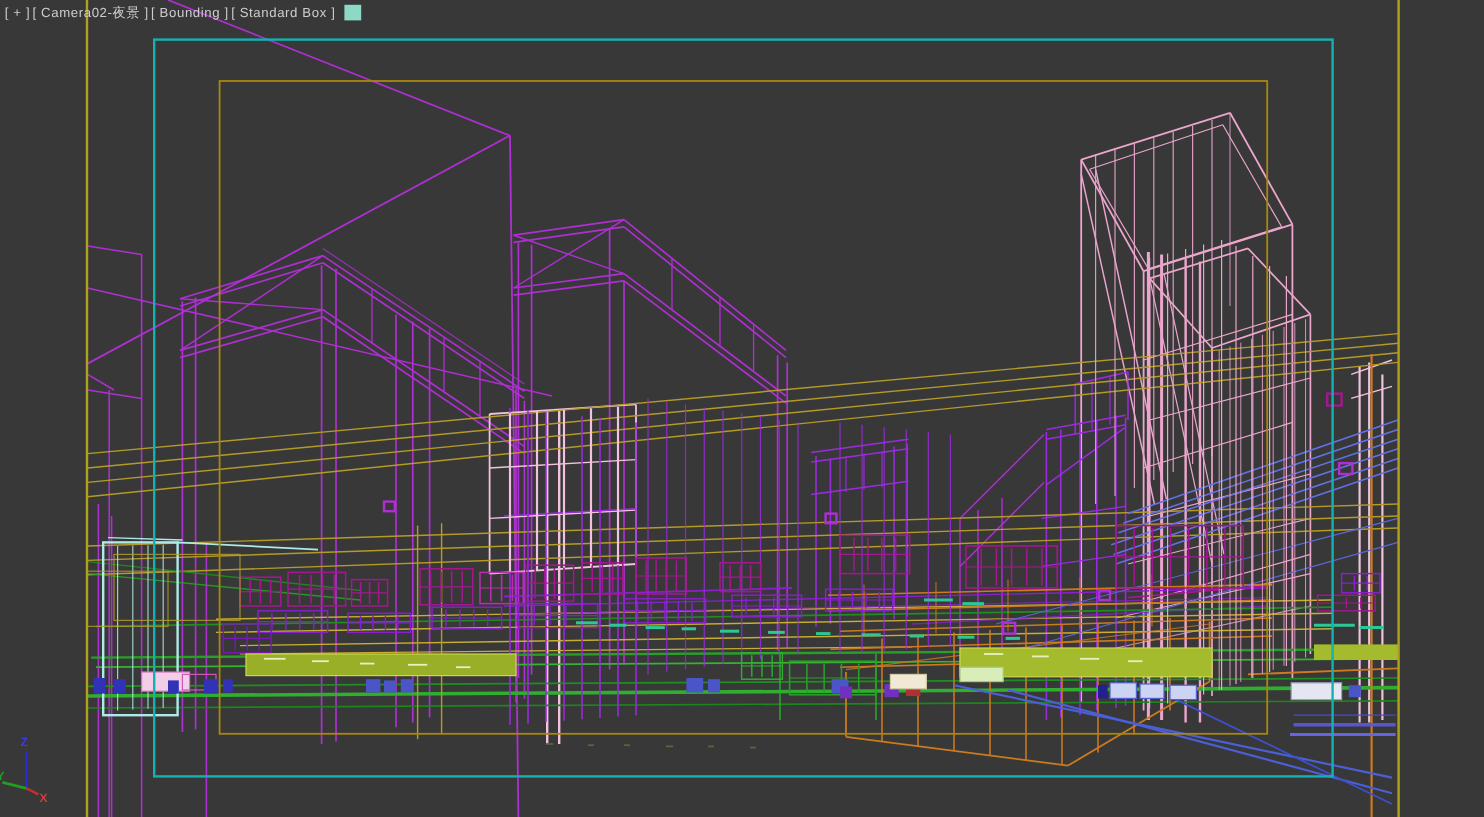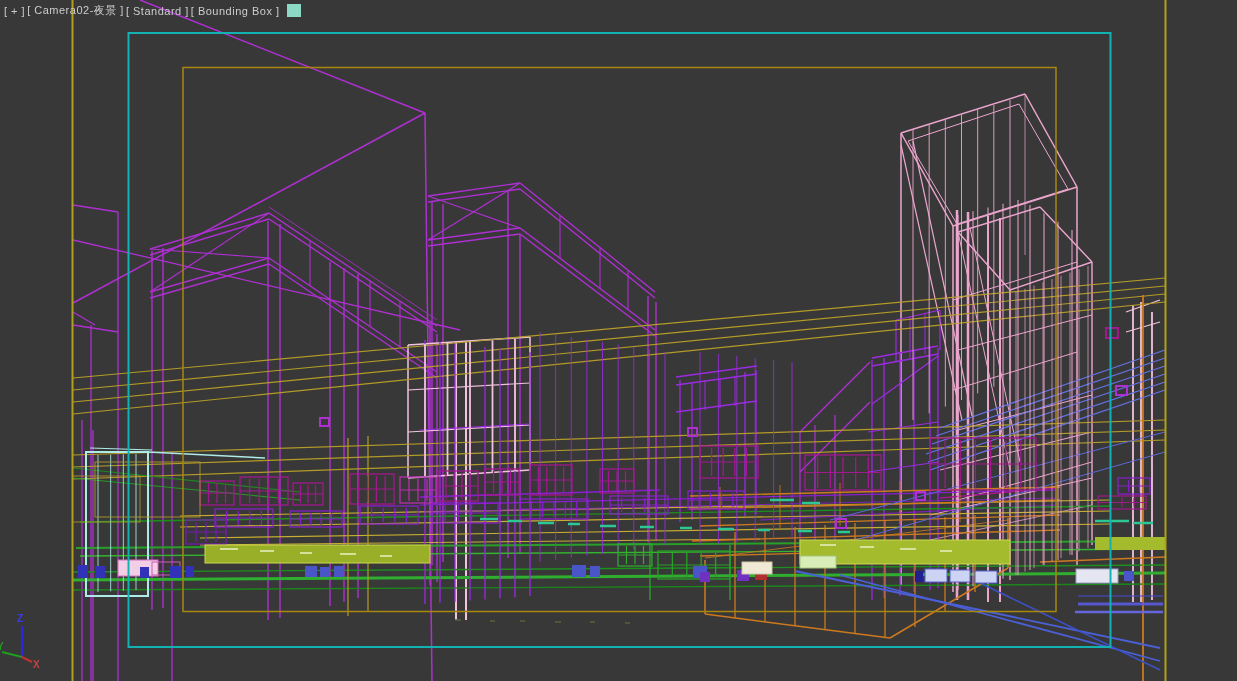--- a/index.html
+++ b/index.html
@@ -498,17 +498,17 @@
         <line x1="22" y1="657" x2="2" y2="652" stroke="#1f9e1f" stroke-width="2.2" opacity="1"></line>
         <line x1="22" y1="657" x2="32" y2="662" stroke="#c03030" stroke-width="2.2" opacity="1"></line>
         <text x="17" y="622" fill="#3a3ae8" font-size="10" font-weight="bold" font-family="&quot;Liberation Sans&quot;,sans-serif">Z</text>
         <text x="-3" y="650" fill="#1f9e1f" font-size="10" font-weight="bold" font-family="&quot;Liberation Sans&quot;,sans-serif">Y</text>
         <text x="33" y="668" fill="#cc4040" font-size="10" font-weight="bold" font-family="&quot;Liberation Sans&quot;,sans-serif">X</text>
       </g>
     </svg>
   <div id="label-bar">
     <span class="seg">[ + ]</span>
     <span class="seg">[ Camera02-夜景 ]</span>
-    <span class="seg">[ Standard ]</span>
-    <span class="seg">[ Bounding Box ]</span>
+    <span class="seg">[ Bounding ]</span>
+    <span class="seg">[ Standard Box ]</span>
     <span id="swatch" style="background: rgb(140, 217, 198);"></span>
   </div>
 </div>
 
 </body></html>

